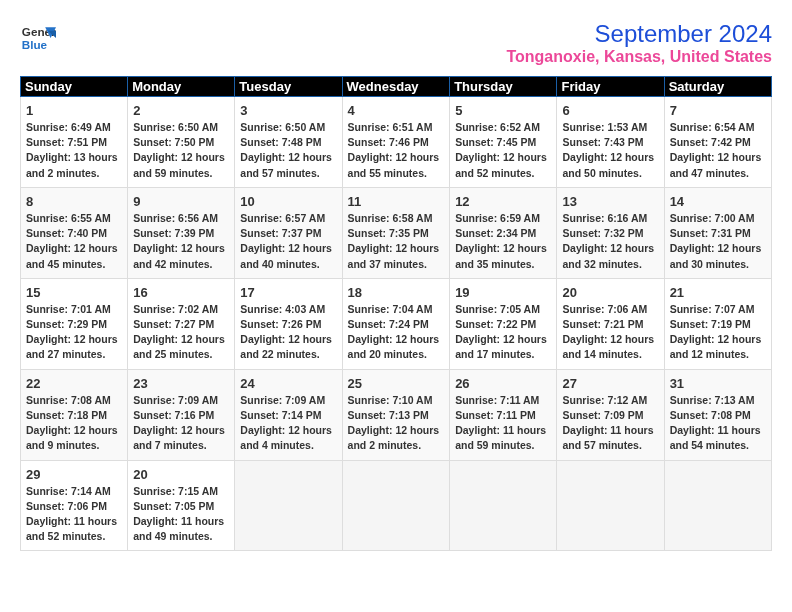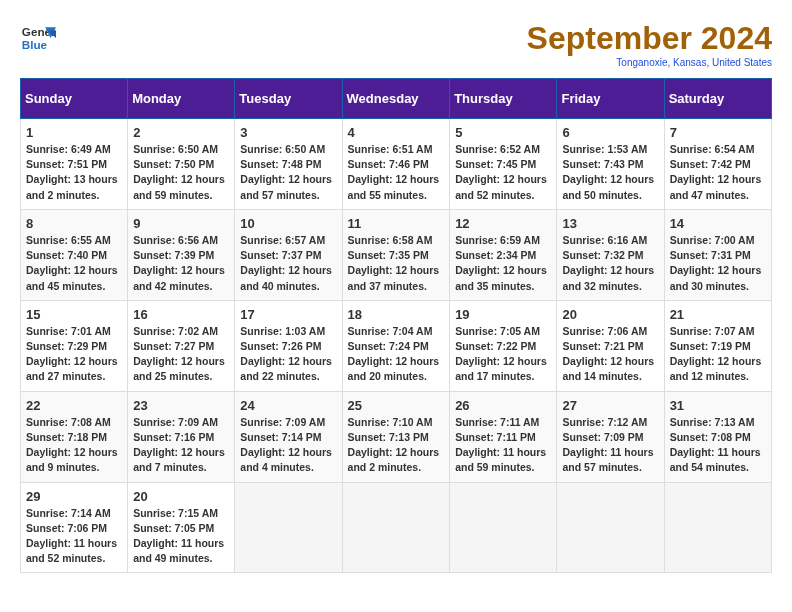--- a/index.html
+++ b/index.html
@@ -22,37 +22,38 @@
       gap: 4px;
     }
     .logo-icon {
       width: 36px;
       height: 36px;
     }
     .title-block {
       text-align: right;
     }
     .month-year {
-      font-size: 32px;
+      font-size: 24px;
+      font-weight: normal;
+      color: #1d4ed8;
+    }
+    .location {
+      font-size: 16px;
+      color: #ec4899;
       font-weight: bold;
-      color: #a16207;
-    }
-    .location {
-      font-size: 10px;
-      color: #1d4ed8;
     }
     .calendar {
       width: 100%;
       border-collapse: collapse;
       font-size: 11px;
     }
     .calendar thead tr th {
-      background-color: #4c1d95;
+      background-color: #000000;
       color: #fff;
-      padding: 12px 4px;
+      padding: 2px 4px;
       text-align: left;
       font-size: 13px;
       font-weight: bold;
       border: 1px solid #1a5fa8;
     }
     .calendar tbody tr td {
       vertical-align: top;
       padding: 6px 5px;
       border: 1px solid #ddd;
       width: 108px;
@@ -222,21 +223,21 @@
         </td>
         <td>
           <span class="day-num">16</span>
           <div class="day-info">Sunrise: 7:02 AM
 Sunset: 7:27 PM
 Daylight: 12 hours
 and 25 minutes.</div>
         </td>
         <td>
           <span class="day-num">17</span>
-          <div class="day-info">Sunrise: 1:03 AM
+          <div class="day-info">Sunrise: 4:03 AM
 Sunset: 7:26 PM
 Daylight: 12 hours
 and 22 minutes.</div>
         </td>
         <td>
           <span class="day-num">18</span>
           <div class="day-info">Sunrise: 7:04 AM
 Sunset: 7:24 PM
 Daylight: 12 hours
 and 20 minutes.</div>

